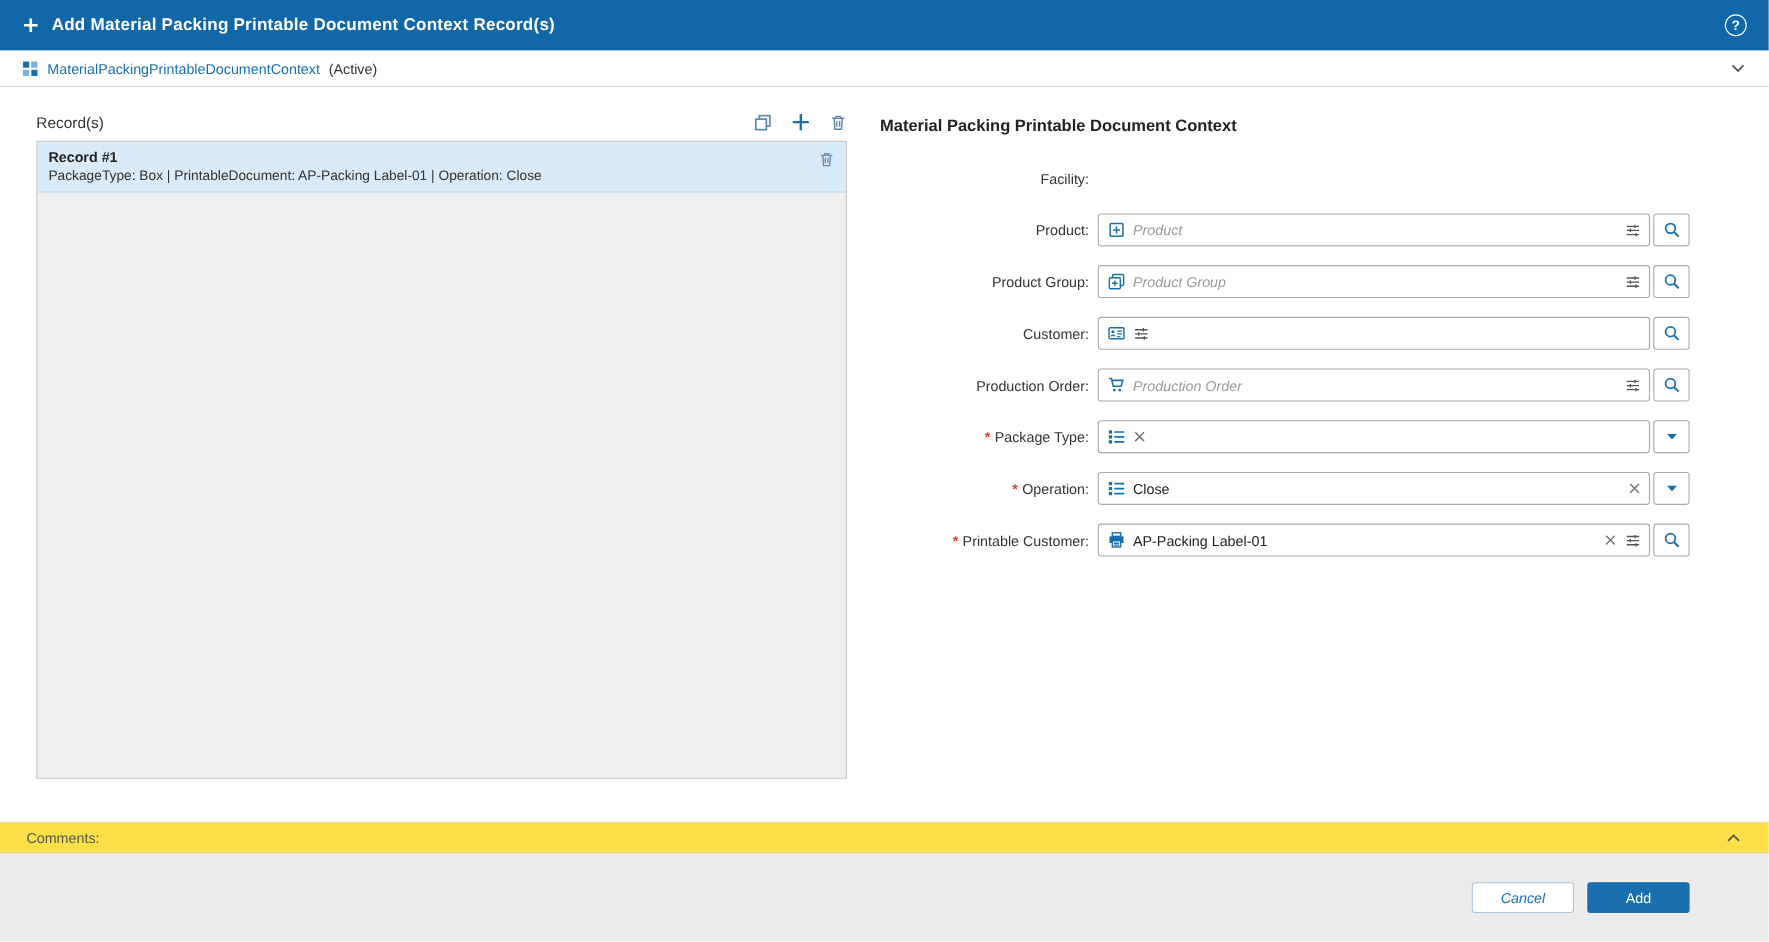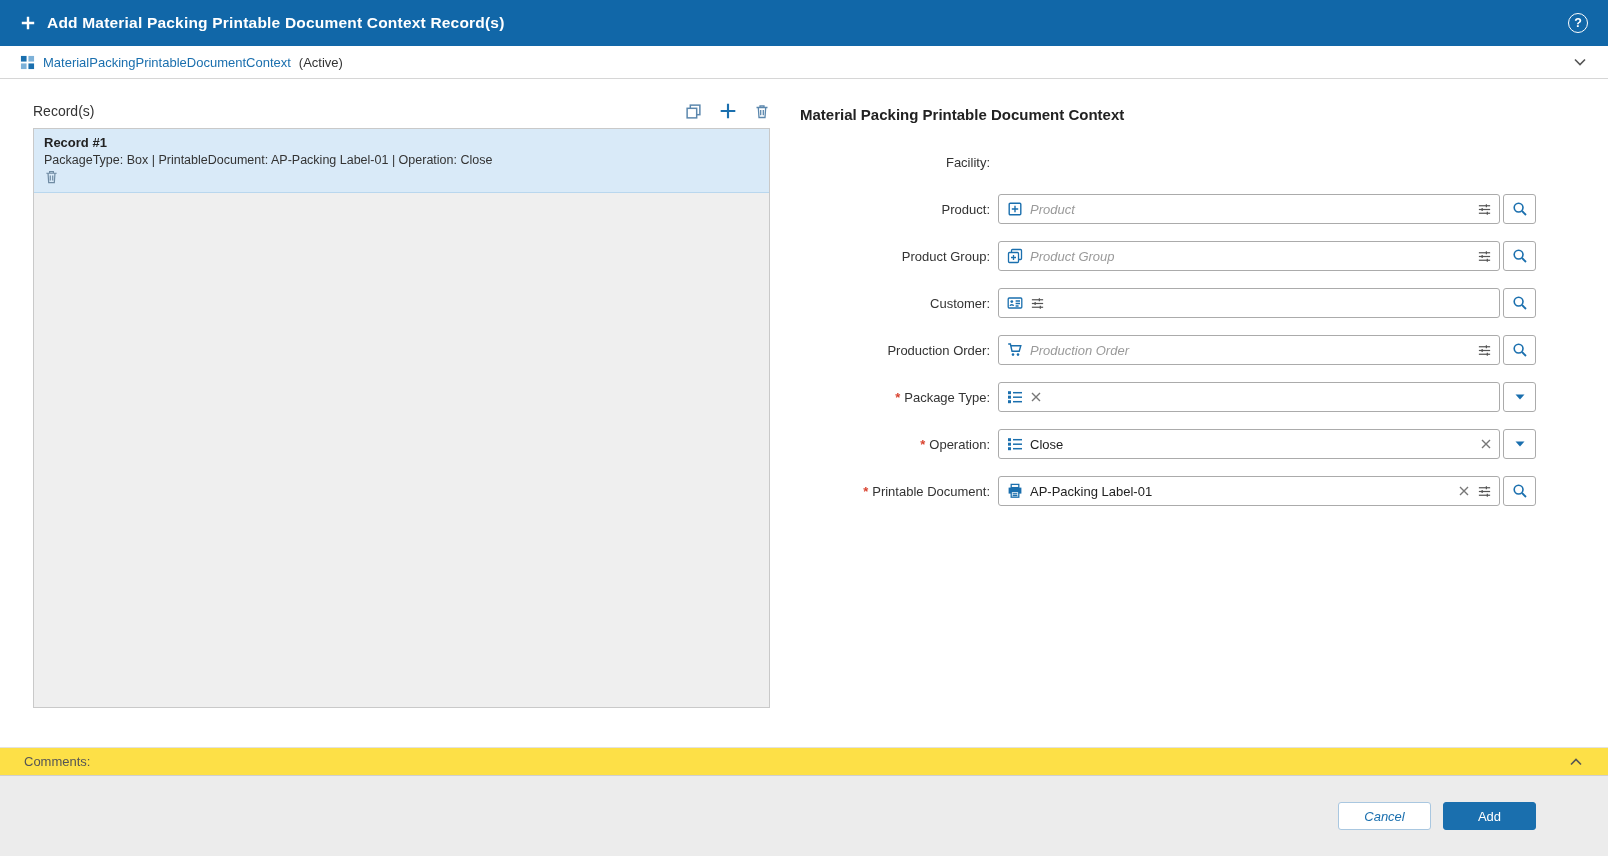--- a/index.html
+++ b/index.html
@@ -27,21 +27,21 @@
 
   
   .left-head { position:absolute; left:33px; top:96px; width:737px; height:30px;
     display:flex; align-items:center; }
   .left-title { font-size:14px; color:#333; }
   .left-actions { margin-left:auto; display:flex; gap:17px; align-items:center; }
   .record-list { position:absolute; left:33px; top:128px; width:737px; height:580px;
     background:#efefef; border:1px solid #c9c9c9; overflow:hidden; }
   .record-card { background:var(--selected-record-bg,#d9eaf8);
     border-bottom:1px solid #b9d7ee; padding:6px 10px 7px 10px;
-    display:flex; align-items:flex-start; cursor:pointer;flex-direction:column; }
+    display:flex; align-items:flex-start; cursor:pointer; }
   .rc-text { flex:1; }
   .rc-title { font-size:13px; font-weight:bold; color:#222; }
   .rc-sub { font-size:12.5px; color:#333; margin-top:3px; }
   .rc-trash { margin-top:2px; }
 
   
   .right-panel { position:absolute; left:800px; top:92px; width:736px; }
   .form-title { font-size:15px; color:#222; margin:14px 0 24px 0; }
   .form-row { display:flex; align-items:center; height:30px; margin-bottom:17px; }
   .flabel { width:190px; text-align:right; margin-right:8px; font-size:13px; color:#333;
@@ -330,21 +330,21 @@
         </div>
         <button class="abtn">
           <svg width="12" height="12" viewBox="0 0 12 12">
               <path d="M1.5 3.5l4.5 5 4.5-5z" fill="#1a6fae"></path>
             </svg>
         </button>
       </div>
     </div>
 
     <div class="form-row">
-      <label class="flabel"><span class="req">*</span><span>Printable Document:</span></label>
+      <label class="flabel"><span class="req">*</span><span>Printable Customer:</span></label>
       <div class="fgroup">
         <div class="fbox">
           <span class="ficon">
             <svg width="16" height="16" viewBox="0 0 16 16" stroke="#1a6fae" stroke-width="1.3" fill="none">
               <rect x="4.2" y="1.4" width="7.6" height="3.2"></rect>
               <rect x="1.6" y="4.6" width="12.8" height="6" fill="#1a6fae" stroke="none"></rect>
               <rect x="4.2" y="8.6" width="7.6" height="5.6" fill="#fff"></rect>
               <line x1="5.6" y1="10.8" x2="10.4" y2="10.8"></line>
                 <line x1="5.6" y1="12.6" x2="10.4" y2="12.6"></line>
             </svg>

